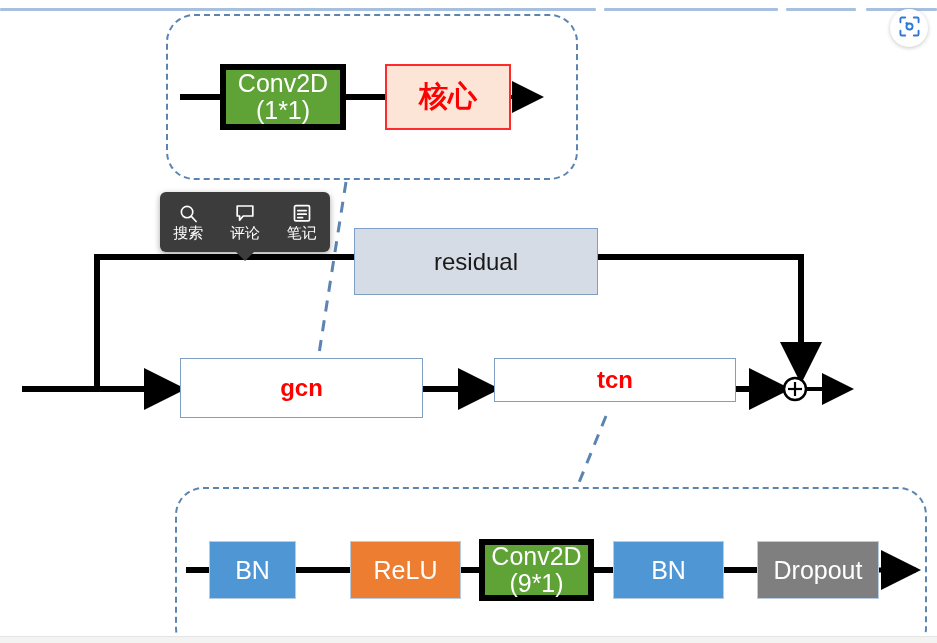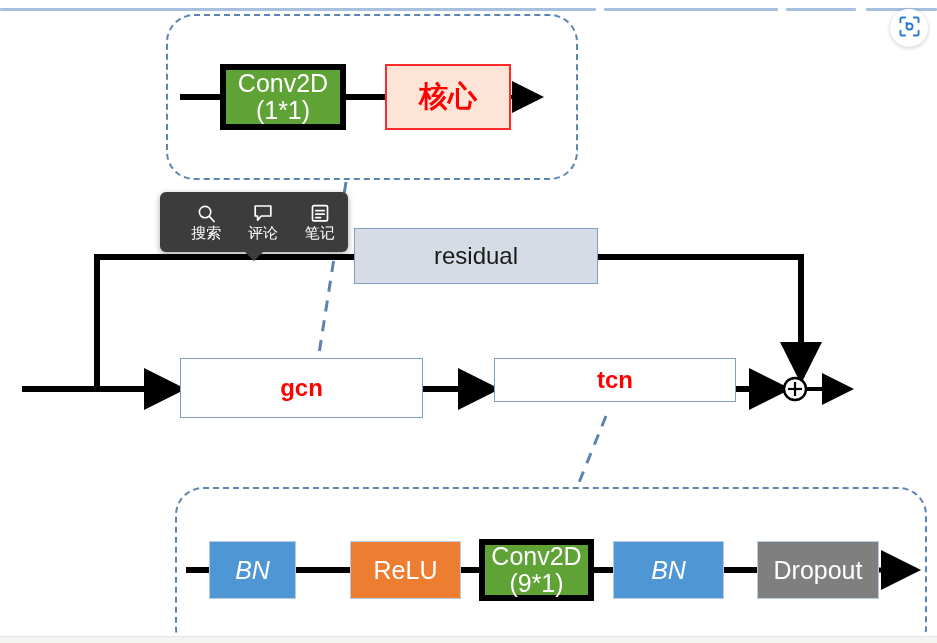--- a/index.html
+++ b/index.html
@@ -68,21 +68,21 @@
     text-align: center;
     line-height: 1.08;
     white-space: nowrap;
   }
   .node .ln { display: block; }
 
   .n-green  { background:#5fa235; border:6px solid #000000; color:#ffffff; font-size:25px; }
   .n-core   { background:#fce4d6; border:2px solid #ff2b2b; color:#ff0000; font-size:29px; font-weight:bold; }
   .n-resid  { background:#d6dce5; border:1px solid #7f9fc4; color:#1a1a1a; font-size:24px; }
   .n-white  { background:#ffffff; border:1px solid #7f9fc4; color:#ff0000; font-size:24px; font-weight:bold; }
-  .n-blue   { background:#4f96d4; border:1px solid #b9cbe0; color:#ffffff; font-size:25px;font-style:italic; }
+  .n-blue   { background:#4f96d4; border:1px solid #b9cbe0; color:#ffffff; font-size:25px; }
   .n-orange { background:#ed7d31; border:1px solid #b9cbe0; color:#ffffff; font-size:25px; }
   .n-gray   { background:#7f7f7f; border:1px solid #b9cbe0; color:#ffffff; font-size:25px; }
 
   
   .wire-layer {
     position: absolute;
     left: 0; top: 0;
     width: 937px; height: 643px;
     pointer-events: none;
   }
@@ -92,21 +92,20 @@
     position: absolute;
     left: 160px; top: 192px;
     width: 170px; height: 60px;
     background: #3c3c3c;
     border-radius: 6px;
     display: flex;
     align-items: center;
     justify-content: space-around;
     z-index: 30;
     box-shadow: 0 2px 6px rgba(0,0,0,0.35);
-    padding-left: 18px;
   }
   .ctx-toolbar::after {
     content: "";
     position: absolute;
     left: 50%;
     margin-left: -9px;
     bottom: -9px;
     width: 0; height: 0;
     border-left: 9px solid transparent;
     border-right: 9px solid transparent;
@@ -210,21 +209,21 @@
 
   <div class="node n-green" style="left:220px; top:64px; width:126px; height:66px;">
     <span class="ln">Conv2D</span>
     <span class="ln">(1*1)</span>
   </div>
 
   <div class="node n-core" style="left:385px; top:64px; width:126px; height:66px;">
     <span class="ln">核心</span>
   </div>
 
-  <div class="node n-resid" style="left:354px; top:228px; width:244px; height:56px;">
+  <div class="node n-resid" style="left:354px; top:228px; width:244px; height:67px;">
     <span class="ln">residual</span>
   </div>
 
   <div class="node n-white" style="left:180px; top:358px; width:243px; height:60px;">
     <span class="ln">gcn</span>
   </div>
 
   <div class="node n-white" style="left:494px; top:358px; width:242px; height:44px;">
     <span class="ln">tcn</span>
   </div>

